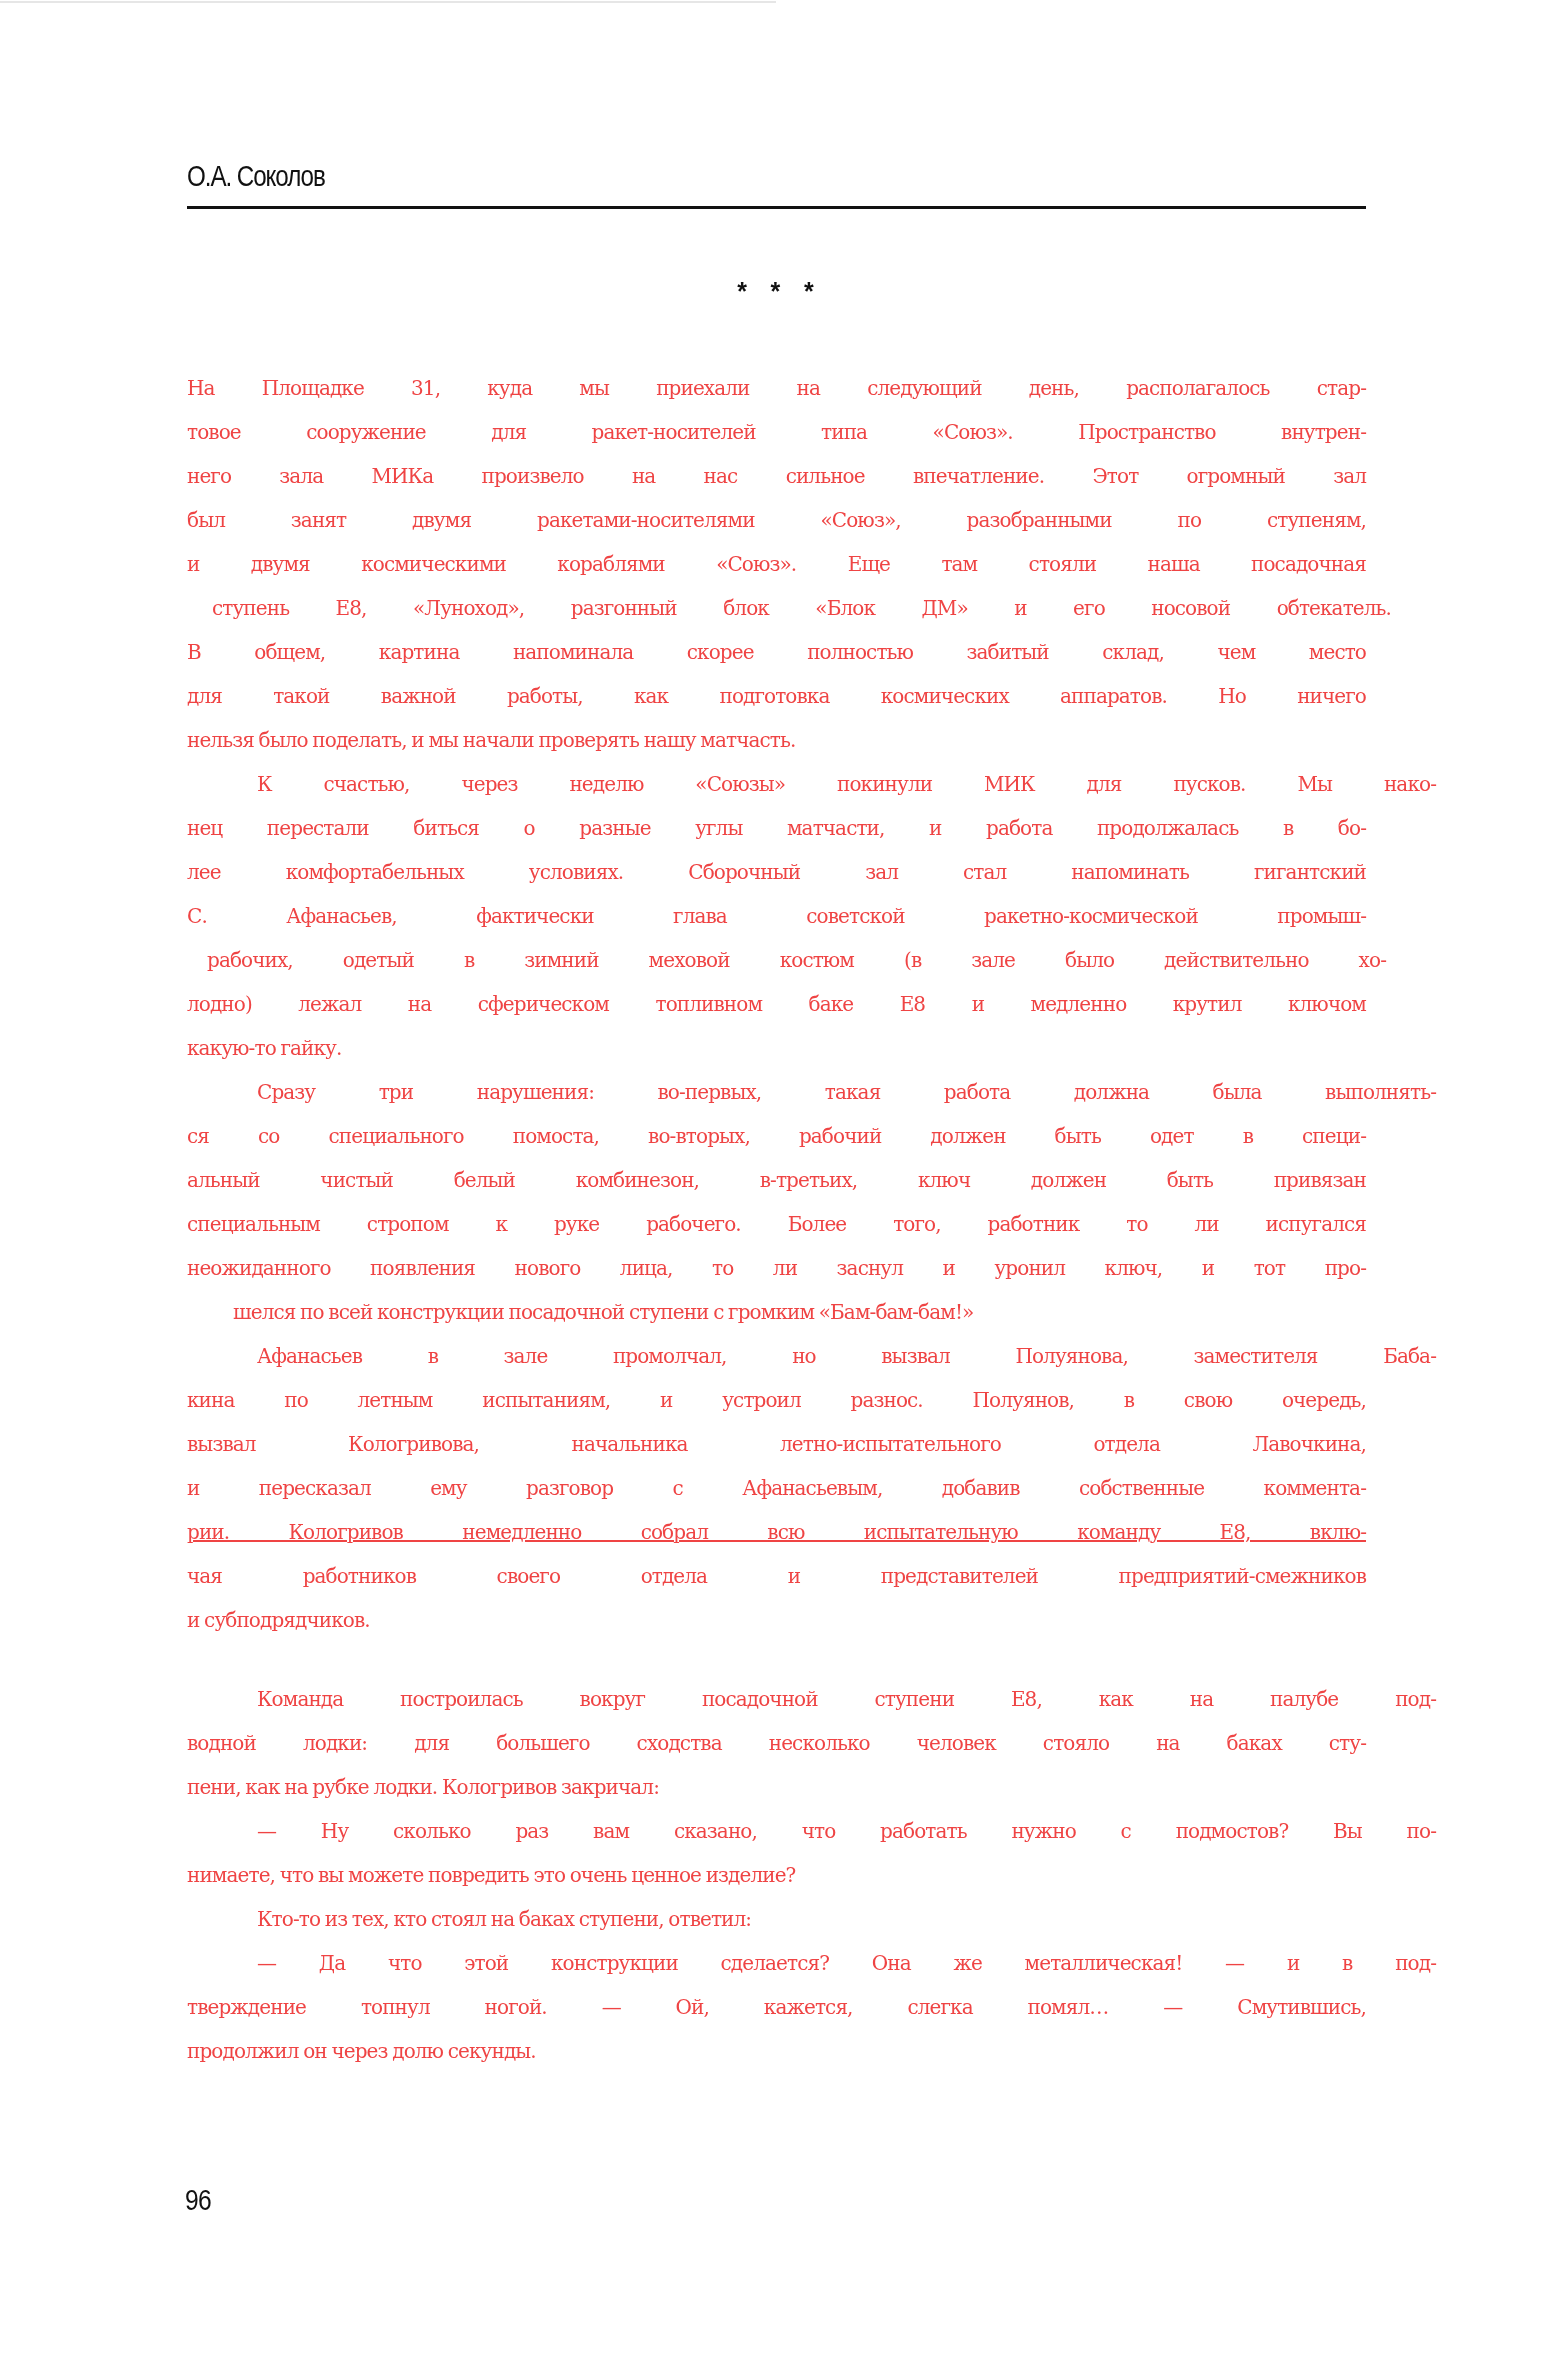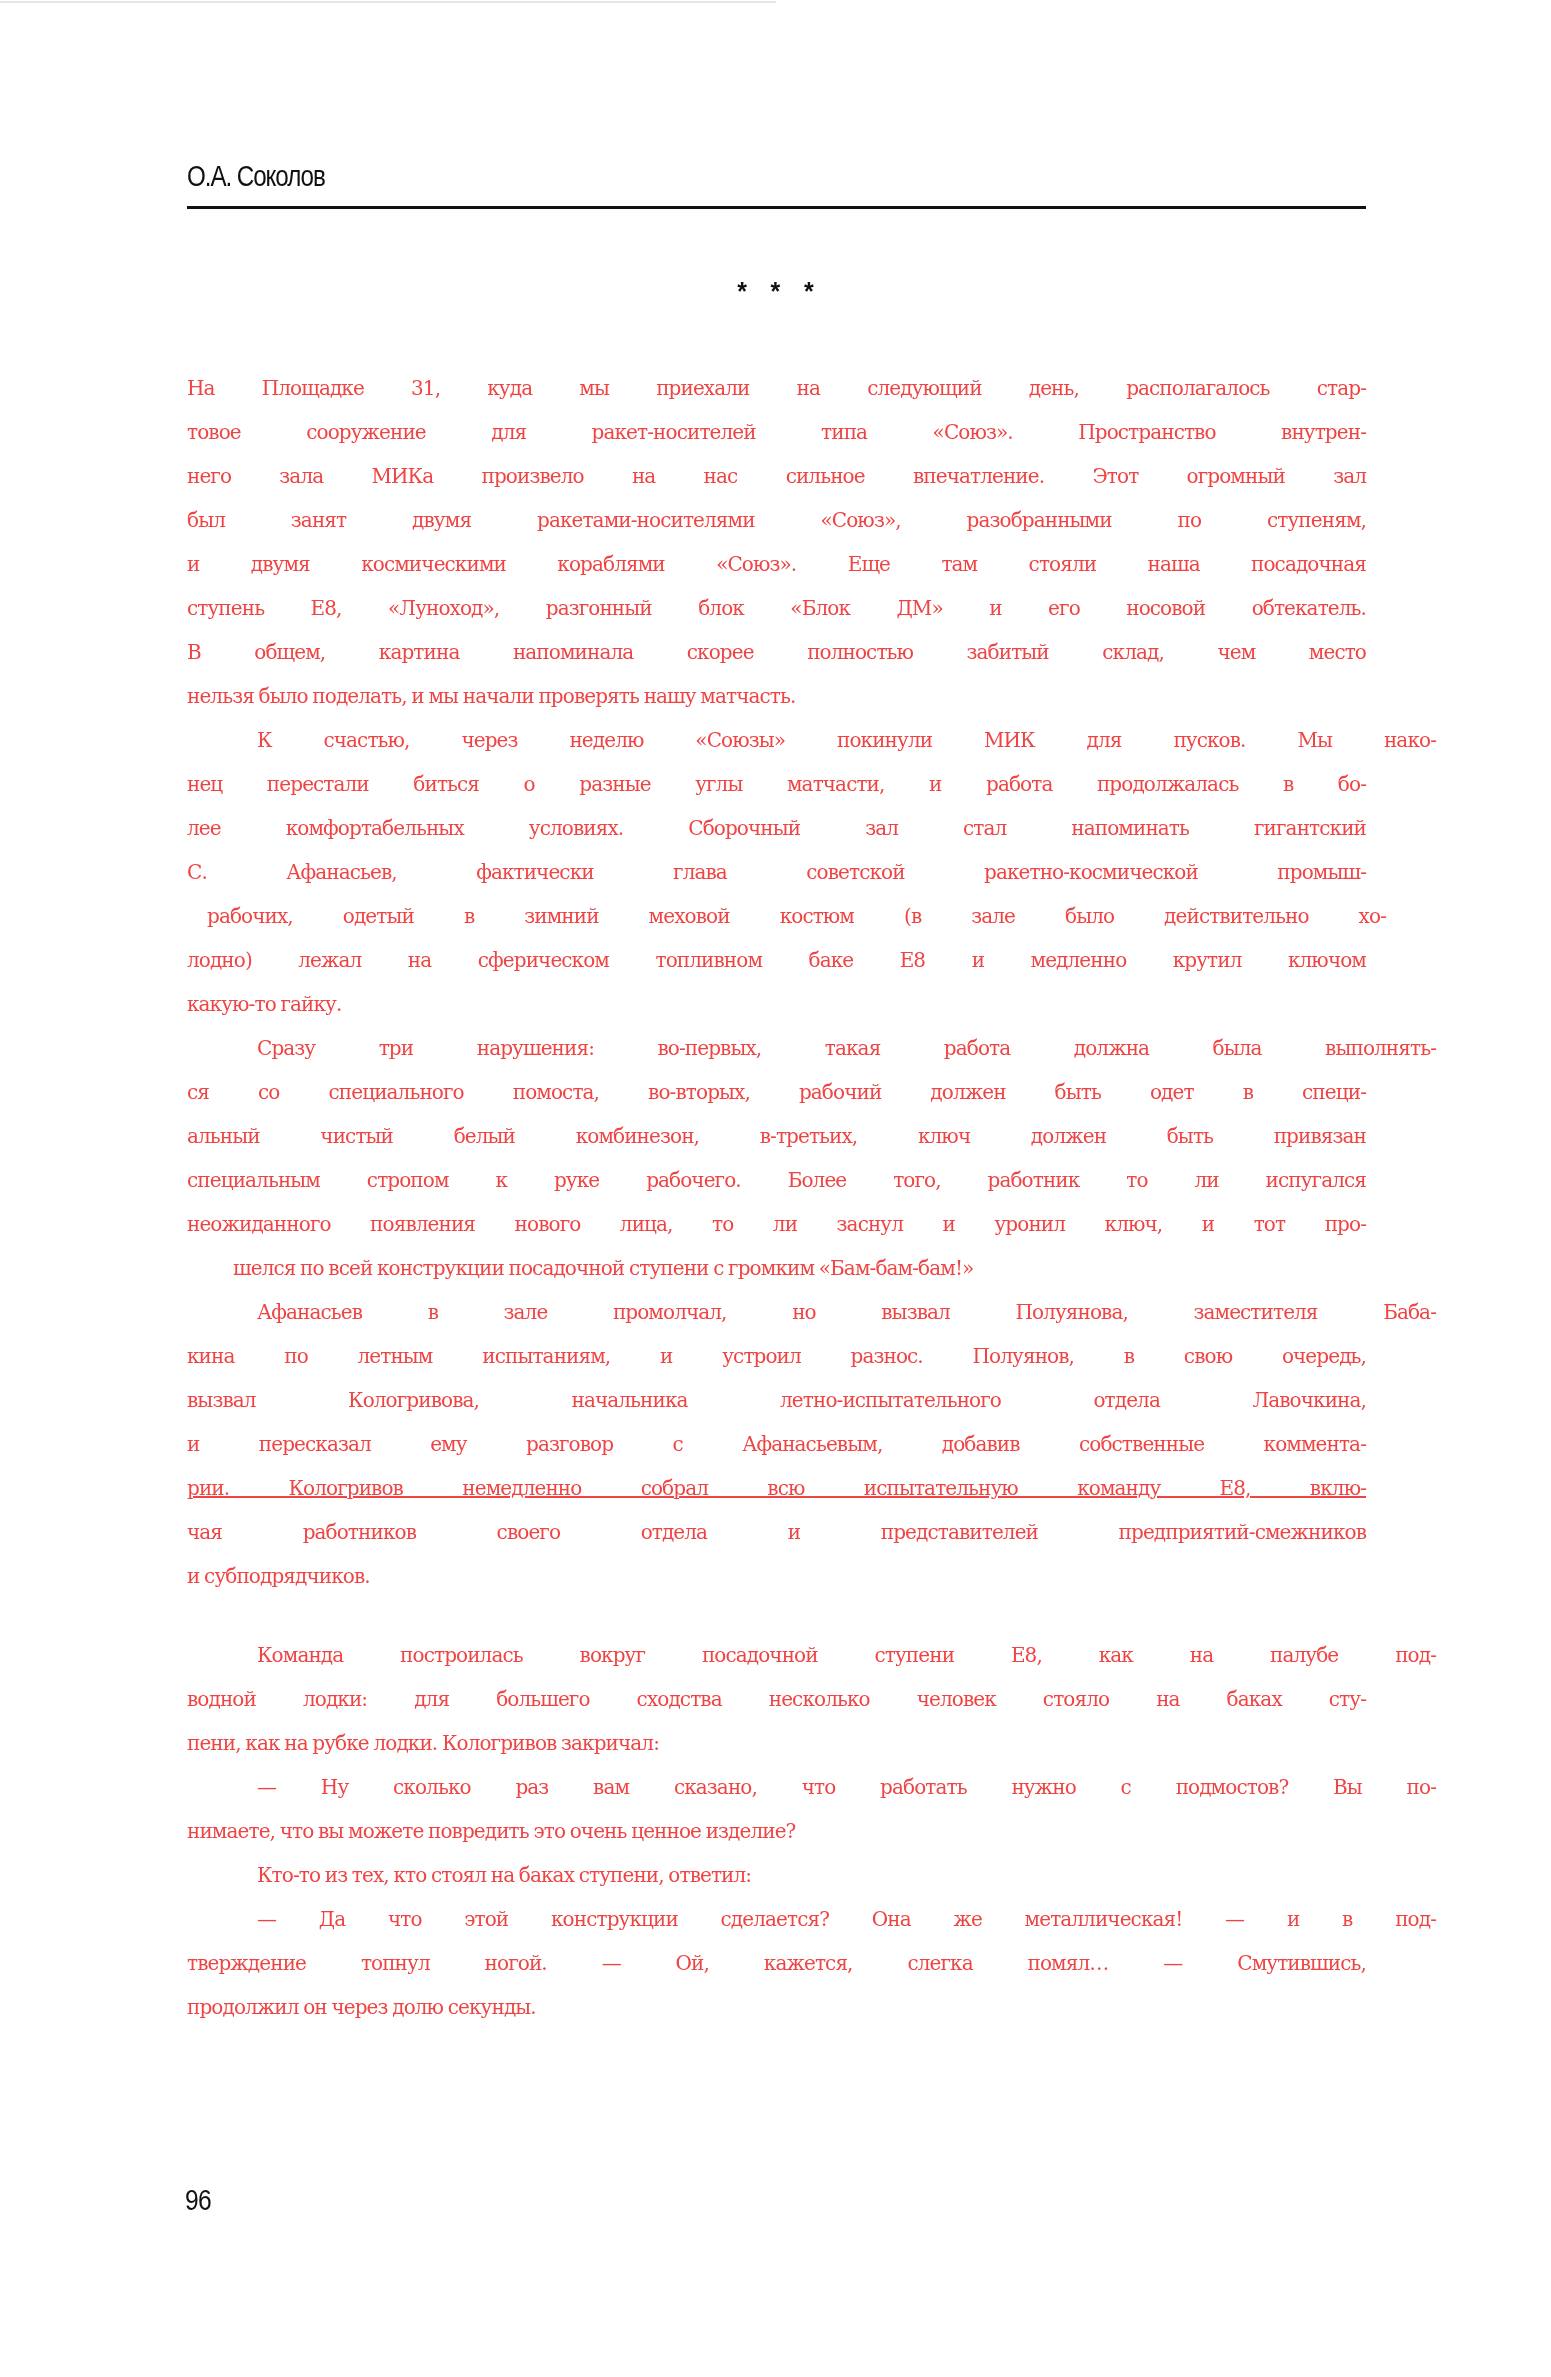--- a/index.html
+++ b/index.html
@@ -107,22 +107,23 @@
 <div class="section-break">* * *</div>
 
 <div class="body-text">
 
   <div>
     <span class="line" style="display: block; text-align-last: justify; width: 1179px;">На Площадке 31, куда мы приехали на следующий день, располагалось стар-</span>
     <span class="line" style="display: block; text-align-last: justify; width: 1179px;">товое сооружение для ракет-носителей типа «Союз». Пространство внутрен-</span>
     <span class="line" style="display: block; text-align-last: justify; width: 1179px;">него зала МИКа произвело на нас сильное впечатление. Этот огромный зал</span>
     <span class="line" style="display: block; text-align-last: justify; width: 1179px;">был занят двумя ракетами-носителями «Союз», разобранными по ступеням,</span>
     <span class="line" style="display: block; text-align-last: justify; width: 1179px;">и двумя космическими кораблями «Союз». Еще там стояли наша посадочная</span>
-    <span class="line" style="display: block; text-align-last: justify; width: 1179px;">ступень Е8, «Луноход», разгонный блок «Блок ДМ» и его носовой обтекатель.</span>
+    <span class="line" style="display: block; text-align-last: justify; width: 1179px; margin-left: 25px;">ступень Е8, «Луноход», разгонный блок «Блок ДМ» и его носовой обтекатель.</span>
     <span class="line" style="display: block; text-align-last: justify; width: 1179px;">В общем, картина напоминала скорее полностью забитый склад, чем место</span>
+    <span class="line" style="display: block; text-align-last: justify; width: 1179px;">для такой важной работы, как подготовка космических аппаратов. Но ничего</span>
     <span class="line last" style="display: block; text-align-last: left; width: 1179px;">нельзя было поделать, и мы начали проверять нашу матчасть.</span>
   </div>
 
   <div>
     <span class="line indent" style="display: block; text-align-last: justify; width: 1179px;">К счастью, через неделю «Союзы» покинули МИК для пусков. Мы нако-</span>
     <span class="line" style="display: block; text-align-last: justify; width: 1179px;">нец перестали биться о разные углы матчасти, и работа продолжалась в бо-</span>
     <span class="line" style="display: block; text-align-last: justify; width: 1179px;">лее комфортабельных условиях. Сборочный зал стал напоминать гигантский</span>
     <span class="line" style="display: block; text-align-last: justify; width: 1179px;">С. Афанасьев, фактически глава советской ракетно-космической промыш-</span>
     <span class="line" style="display: block; text-align-last: justify; width: 1179px; margin-left: 20px;">рабочих, одетый в зимний меховой костюм (в зале было действительно хо-</span>
     <span class="line" style="display: block; text-align-last: justify; width: 1179px;">лодно) лежал на сферическом топливном баке Е8 и медленно крутил ключом</span>

